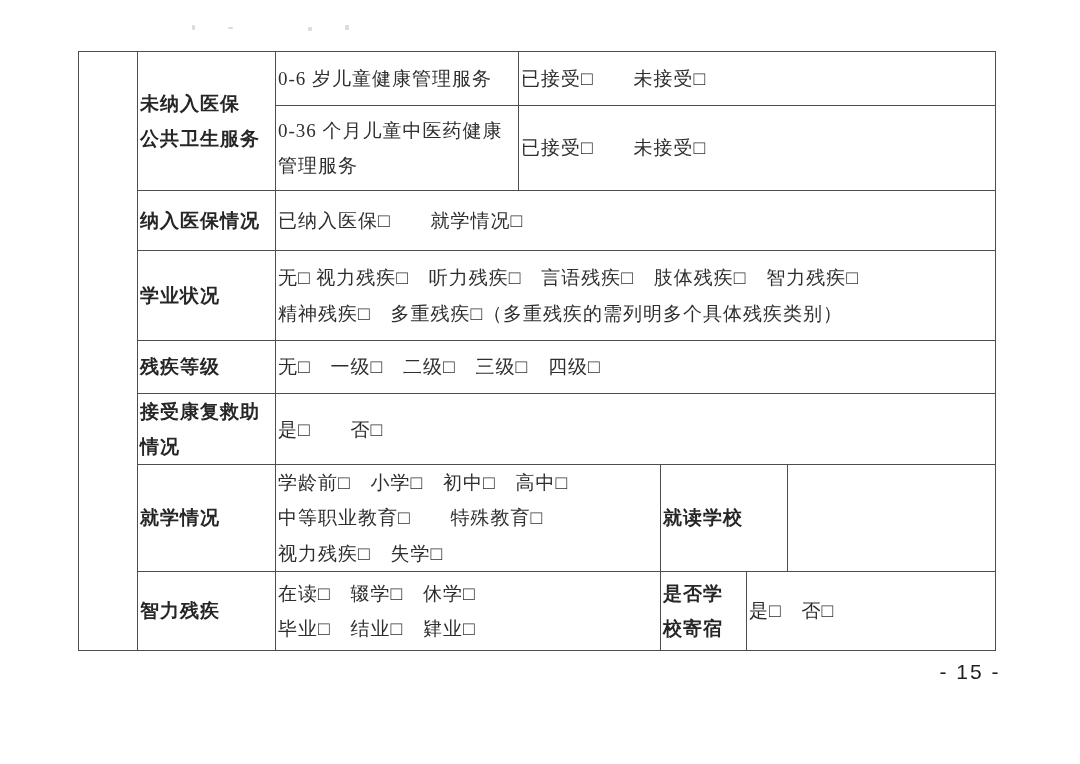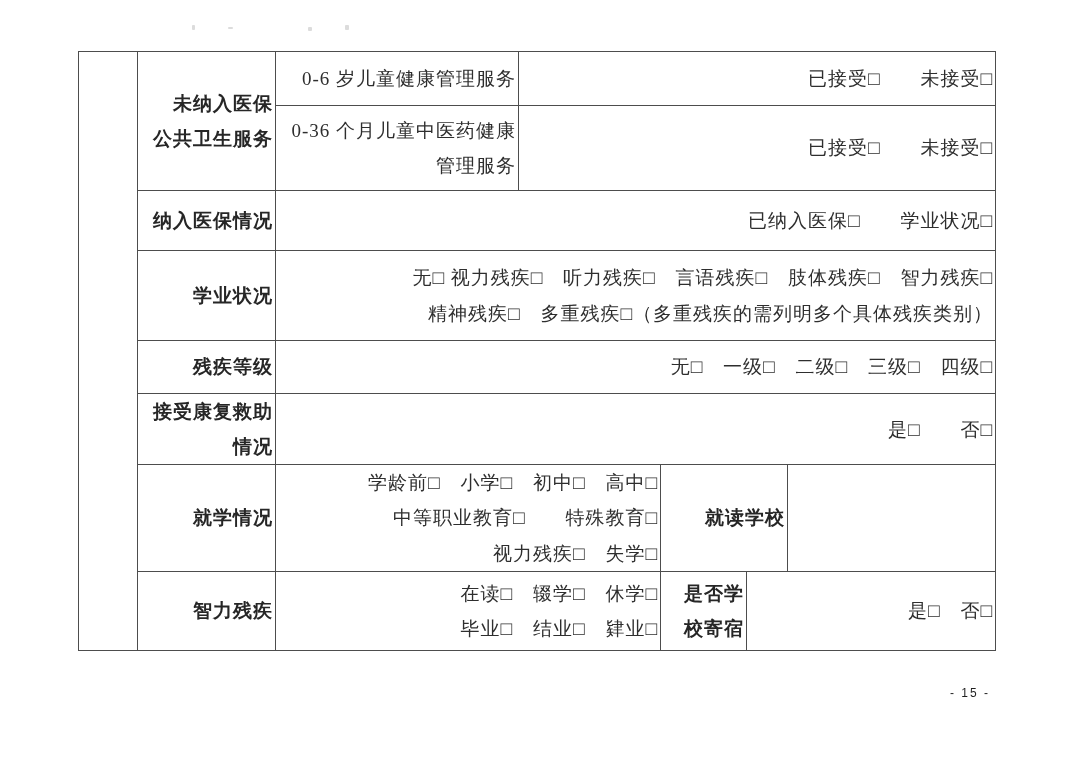--- a/index.html
+++ b/index.html
@@ -15,21 +15,21 @@
   .form-table {
     position: absolute;
     left: 78px;
     top: 51px;
     width: 917px;
     border-collapse: collapse;
     table-layout: fixed;
   }
   .form-table td {
     border: 1px solid #4d4d4d;
-    text-align: right;
+    text-align: left;
     vertical-align: middle;
     padding: 0 2px;
     font-size: 19px;
     letter-spacing: 1px;
     line-height: 1.85;
     overflow: hidden;
   }
   .c-label {
     font-family: "Liberation Sans", sans-serif;
     font-weight: bold;
@@ -52,25 +52,25 @@
   .r2 { height: 85px; }
   .r3 { height: 60px; margin-top: 36px; }
   .r4 { height: 90px; }
   .r5 { height: 53px; }
   .r6 { height: 57px; padding-left: 24px; }
   .r7 { height: 106px; }
   .r8 { height: 79px; }
   .page-number {
     position: absolute;
     left: 925px;
-    top: 686px;
+    top: 660px;
     width: 90px;
     text-align: center;
     font-family: "Liberation Sans", sans-serif;
-    font-size: 12px;
+    font-size: 21px;
     letter-spacing: 2px;
     color: #1f1f1f;
   }
   .speck {
     position: absolute;
     background: #bfbfbf;
     opacity: 0.55;
     border-radius: 1px;
   }
   .speck.s1 { left: 192px; top: 25px; width: 3px; height: 5px; }
@@ -112,21 +112,21 @@
       </tr>
       <tr class="r2">
         <td class="c-sub">
           <span class="line">0-36 个月儿童中医药健康</span>
           <span class="line">管理服务</span>
         </td>
         <td colspan="4" class="c-opt">已接受□　　未接受□</td>
       </tr>
       <tr class="r3">
         <td class="c-label">纳入医保情况</td>
-        <td colspan="5" class="c-opt">已纳入医保□　　学业状况□</td>
+        <td colspan="5" class="c-opt">已纳入医保□　　就学情况□</td>
       </tr>
       <tr class="r4">
         <td class="c-label">学业状况</td>
         <td colspan="5" class="c-opt">
           <span class="line">无□ 视力残疾□　听力残疾□　言语残疾□　肢体残疾□　智力残疾□</span>
           <span class="line">精神残疾□　多重残疾□（多重残疾的需列明多个具体残疾类别）</span>
         </td>
       </tr>
       <tr class="r5">
         <td class="c-label">残疾等级</td>

